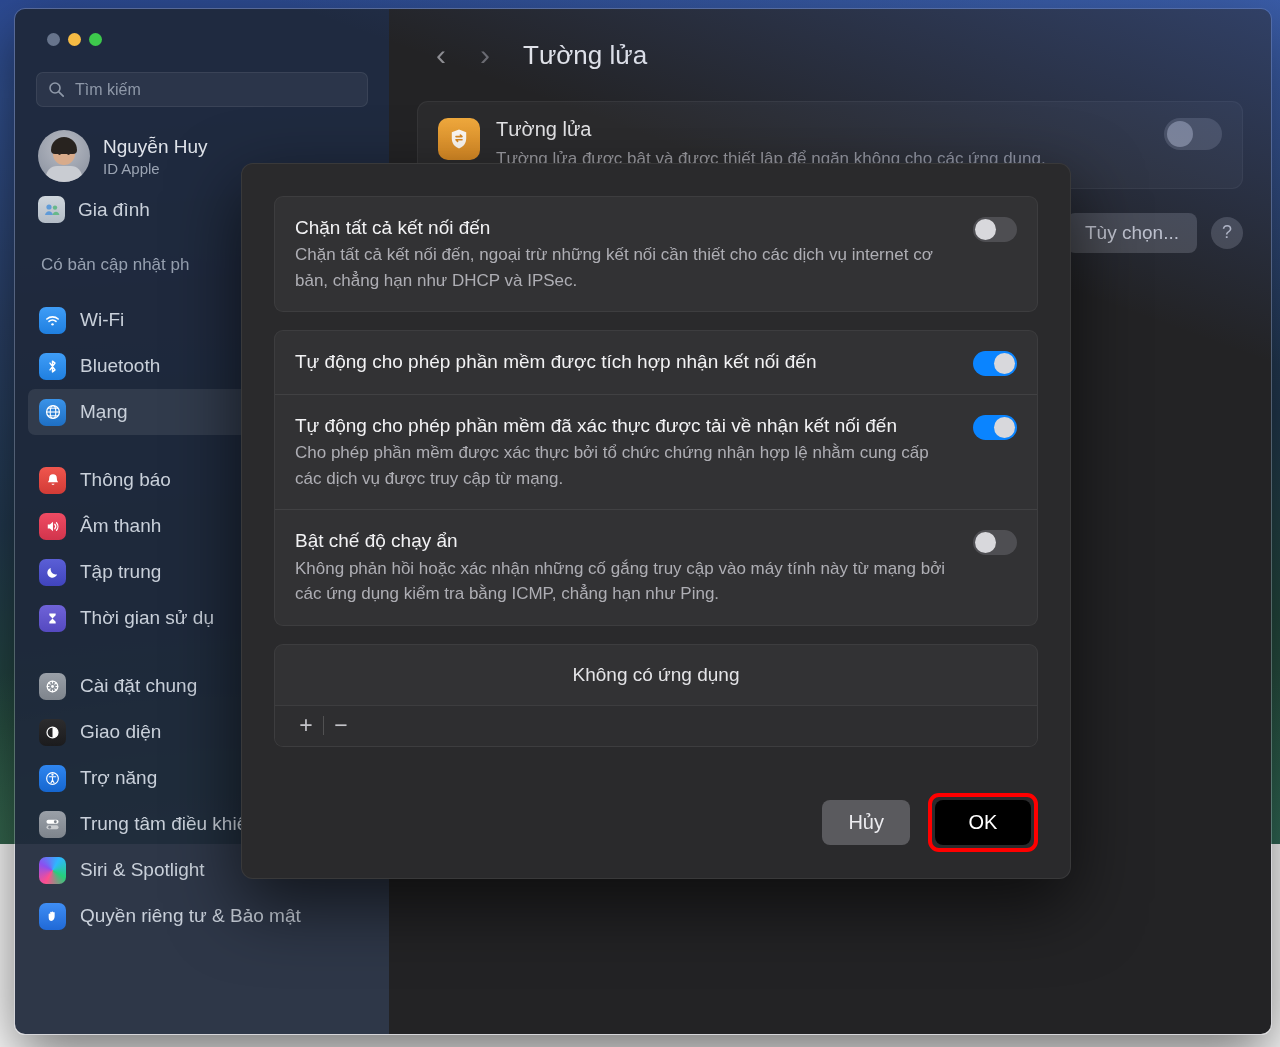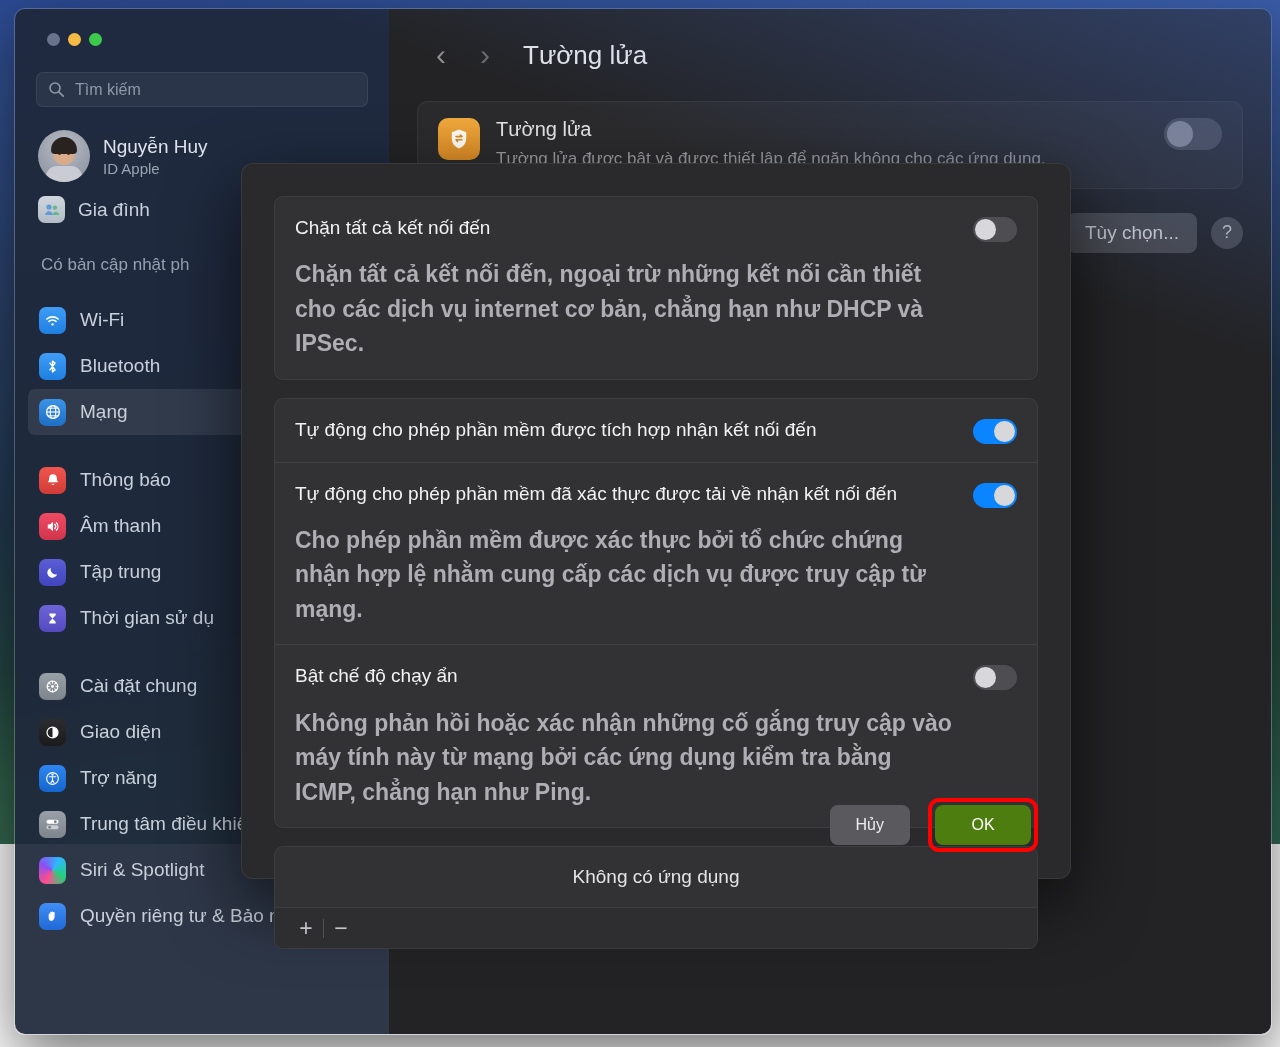--- a/index.html
+++ b/index.html
@@ -143,21 +143,21 @@
     padding:32px 32px 0 32px; z-index:20;
   }
   .panel{
     background:#323234; border:1px solid rgba(255,255,255,.055);
     border-radius:9px; overflow:hidden;
   }
   .panel + .panel{ margin-top:18px; }
   .prow{ padding:18px 20px; display:flex; align-items:flex-start; gap:16px; }
   .prow + .prow{ border-top:1px solid rgba(255,255,255,.075); }
   .ptitle{ color:#f2f2f4; font-size:19px; line-height:1.38; }
-  .pdesc{ color:#aeaeb4; font-size:23px; line-height:1.5; margin-top:16px;font-weight:bold; }
+  .pdesc{ color:#aeaeb4; font-size:17px; line-height:1.5; margin-top:1px; }
   .ptexts{ flex:1; min-width:0; max-width:665px; }
 
   .sw{ width:44px; height:25px; border-radius:13px; flex:0 0 44px; position:relative; margin-top:2px; }
   .sw.off{ background:#4e4e52; }
   .sw.on { background:#0a84ff; }
   .sw .knob{ position:absolute; top:2px; width:21px; height:21px; border-radius:50%; background:#d8d8dc; }
   .sw.off .knob{ left:2px; }
   .sw.on  .knob{ left:21px; }
 
   .applist-empty{
@@ -168,23 +168,23 @@
     display:flex; align-items:center; gap:0; padding:0 14px; height:41px;
     background:#2e2e30;
   }
   .pm{ color:#c4c4c9; font-size:23px; width:34px; text-align:center; line-height:1; }
   .pm-div{ width:1px; height:19px; background:rgba(255,255,255,.17); }
 
   .sheet-footer{
     position:absolute; right:32px; bottom:26px;
     display:flex; align-items:center; gap:18px;
   }
-  .btn{ border:none; border-radius:8px; font-size:16px; padding:11px 26px; }
+  .btn{ border:none; border-radius:8px; font-size:20px; padding:11px 26px; }
   .btn-cancel{ background:#5a5a5e; color:#ececf0; }
-  .btn-ok{ background:#4d7c0f; color:#ffffff; min-width:96px; }
+  .btn-ok{ background:#000000; color:#ffffff; min-width:96px; }
   .ok-wrap{
     border:4px solid #ff0000; border-radius:11px; padding:3px;
     display:inline-flex;
   }
 </style>
 </head>
 <body>
 
 <div id="desktop">
 

